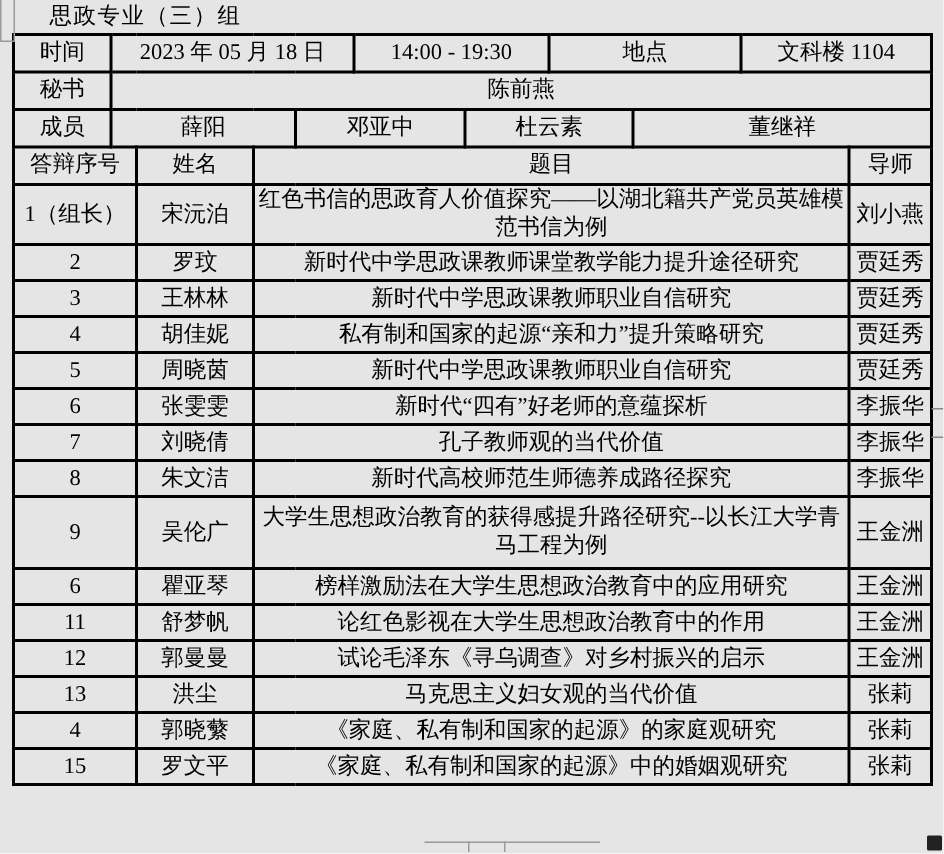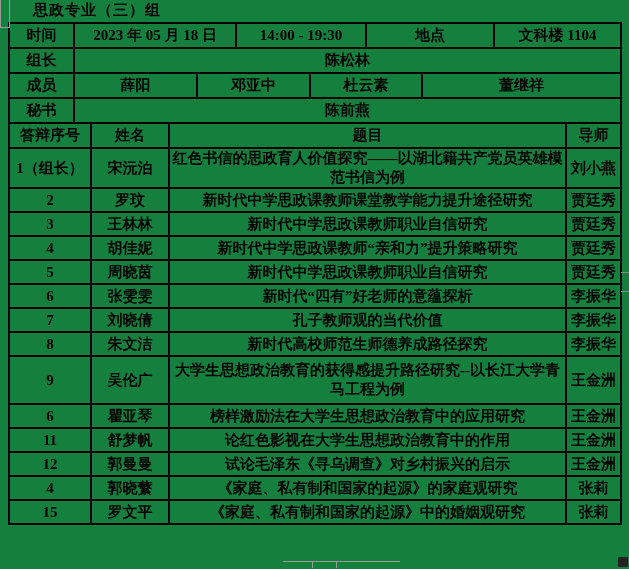--- a/index.html
+++ b/index.html
@@ -1,21 +1,21 @@
 <!DOCTYPE html>
 <html><head>
 <meta charset="utf-8">
 <style>
   html,body{margin:0;padding:0;background:#fff;}
   .page{
     position:relative;
     width:629px;height:569px;
-    background:#15803d;
+    background:#e5e5e5;
     font-family:"Liberation Serif","DejaVu Serif",serif;
-    font-weight:bold;color:#000;
+    font-weight:normal;color:#000;
     overflow:hidden;
   }
   .doc-title{
     position:absolute;left:33px;top:1px;
     font-size:15px;letter-spacing:1px;white-space:nowrap;
   }
   table.sched{
     position:absolute;left:8px;top:22px;
     width:612px;border-collapse:collapse;table-layout:fixed;border-radius:15px;
   }
@@ -70,39 +70,35 @@
 
     <tbody>
         <tr class="h25">
       <td>时间</td>
       <td colspan="4">2023 年 05 月 18 日</td>
       <td colspan="2">14:00 - 19:30</td>
       <td colspan="2">地点</td>
       <td colspan="2">文科楼 1104</td>
     </tr>
 
+
     <tr class="h25">
-      <td>组长</td>
-      <td colspan="10">陈松林</td>
+      <td>秘书</td>
+      <td colspan="10">陈前燕</td>
     </tr>
 
     <tr class="h25">
       <td>成员</td>
       <td colspan="3">薛阳</td>
       <td colspan="2">邓亚中</td>
       <td colspan="2">杜云素</td>
       <td colspan="3">董继祥</td>
     </tr>
 
     <tr class="h25">
-      <td>秘书</td>
-      <td colspan="10">陈前燕</td>
-    </tr>
-
-    <tr class="h25">
       <td colspan="2">答辩序号</td>
       <td>姓名</td>
       <td colspan="7">题目</td>
       <td>导师</td>
     </tr>
 
     <tr class="h46">
       <td colspan="2">1（组长）</td>
       <td>宋沅泊</td>
       <td colspan="7" class="topic">红色书信的思政育人价值探究——以湖北籍共产党员英雄模范书信为例</td>
@@ -116,21 +112,21 @@
     </tr>
     <tr class="h24">
       <td colspan="2">3</td>
       <td>王林林</td>
       <td colspan="7" class="topic">新时代中学思政课教师职业自信研究</td>
       <td>贾廷秀</td>
     </tr>
     <tr class="h24">
       <td colspan="2">4</td>
       <td>胡佳妮</td>
-      <td colspan="7" class="topic">新时代中学思政课教师“亲和力”提升策略研究</td>
+      <td colspan="7" class="topic">私有制和国家的起源“亲和力”提升策略研究</td>
       <td>贾廷秀</td>
     </tr>
     <tr class="h24">
       <td colspan="2">5</td>
       <td>周晓茵</td>
       <td colspan="7" class="topic">新时代中学思政课教师职业自信研究</td>
       <td>贾廷秀</td>
     </tr>
     <tr class="h24">
       <td colspan="2">6</td>
@@ -166,20 +162,26 @@
       <td colspan="2">11</td>
       <td>舒梦帆</td>
       <td colspan="7" class="topic">论红色影视在大学生思想政治教育中的作用</td>
       <td>王金洲</td>
     </tr>
     <tr class="h24">
       <td colspan="2">12</td>
       <td>郭曼曼</td>
       <td colspan="7" class="topic">试论毛泽东《寻乌调查》对乡村振兴的启示</td>
       <td>王金洲</td>
+    </tr>
+    <tr class="h24">
+      <td colspan="2">13</td>
+      <td>洪尘</td>
+      <td colspan="7" class="topic">马克思主义妇女观的当代价值</td>
+      <td>张莉</td>
     </tr>
     <tr class="h24">
       <td colspan="2">4</td>
       <td>郭晓蘩</td>
       <td colspan="7" class="topic">《家庭、私有制和国家的起源》的家庭观研究</td>
       <td>张莉</td>
     </tr>
     <tr class="h24">
       <td colspan="2">15</td>
       <td>罗文平</td>

